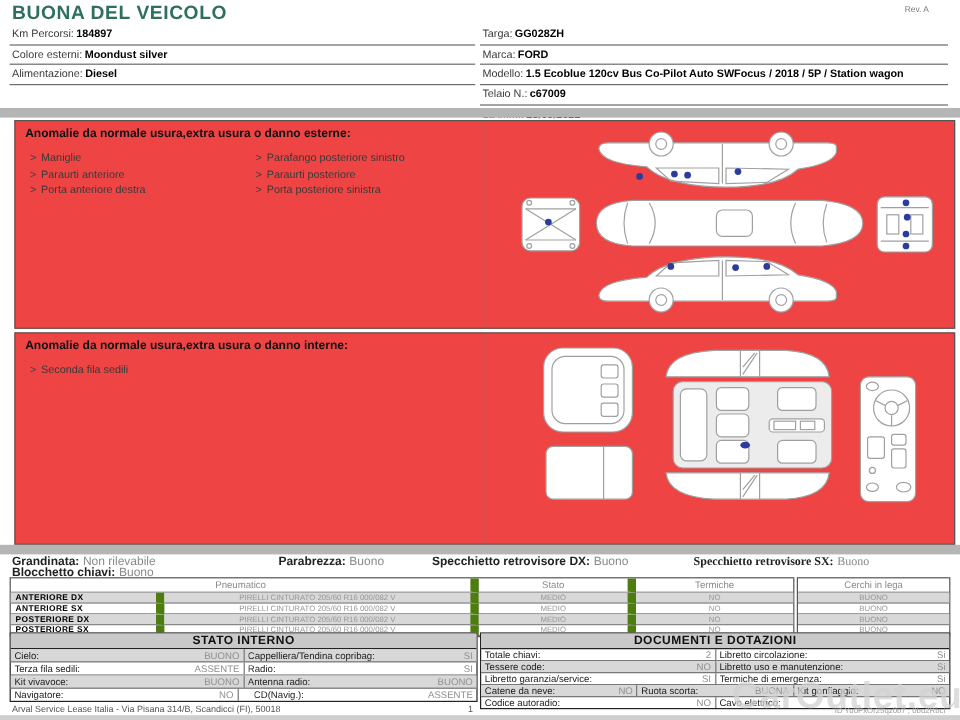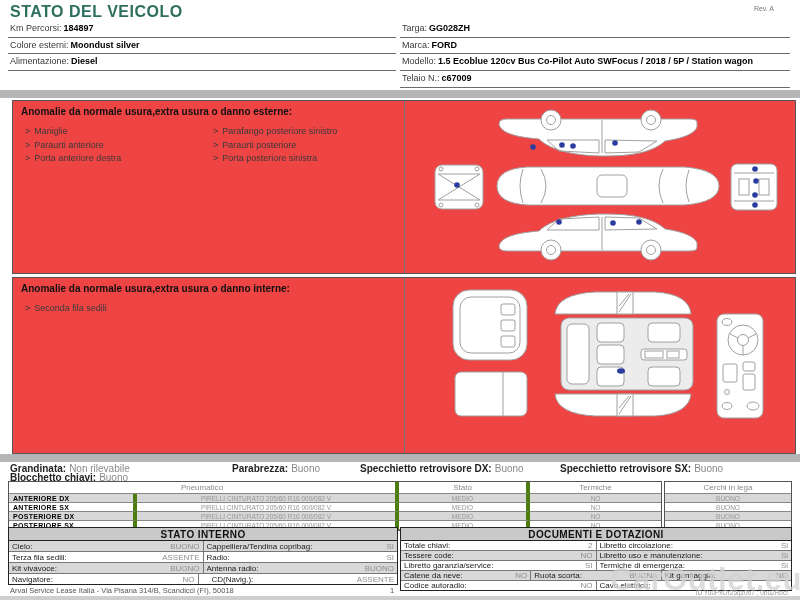--- a/index.html
+++ b/index.html
@@ -14,21 +14,21 @@
   .ptext{position:absolute;left:0;top:0;width:391px;height:100%;}
   .ptitle{font-size:10px;font-weight:bold;color:#111;padding:5px 0 3px 8px;}
   .pdiagram{position:absolute;left:391px;top:0;width:390px;height:100%;border-left:1px solid #777;}
   .itemcol{position:absolute;font-size:9px;color:#3a3a3a;line-height:1.5;}
   .item{white-space:nowrap;}
   .arrow{margin-right:4px;}
   .csum{position:absolute;font-size:10px;white-space:nowrap;}
   .csum .l{font-weight:bold;color:#222;}
   .csum .v{color:#8a8a8a;margin-left:3px;}
   .tgrid{position:absolute;display:grid;border:1px solid #555;background:#fff;font-size:7px;}
-  .tc{border-right:4px solid #4d7c0f;border-bottom:1px solid #888;display:flex;align-items:center;justify-content:center;height:8px;overflow:hidden;}
+  .tc{border-right:7px solid #4d7c0f;border-bottom:1px solid #888;display:flex;align-items:center;justify-content:center;height:8px;overflow:hidden;}
   .tc.last{border-right:none;}
   .tc.hed{height:11px;font-size:8px;color:#8a8a8a;}
   .tc.pos{justify-content:flex-start;padding-left:4px;font-weight:bold;color:#000;letter-spacing:.3px;}
   .tc.gray{color:#979797;font-size:6.5px;}
   .shade{background:#d8d8d8;}
   .btable{position:absolute;top:527px;border:1px solid #222;background:#fff;font-size:8px;}
   .bhead{height:12px;background:#c9c9c9;border-bottom:1px solid #222;display:flex;align-items:center;justify-content:center;font-weight:bold;font-size:10px;color:#101010;letter-spacing:.4px;}
   .brow{display:flex;border-bottom:1px solid #777;}
   .brow:last-child{border-bottom:none;}
   .bcell{flex:1;display:flex;align-items:center;justify-content:space-between;padding:0 3px;border-right:1px solid #777;min-width:0;}
@@ -41,21 +41,21 @@
   svg .ln{stroke:#a0a0a0;stroke-width:1;fill:none;}
   svg .fw{fill:#ffffff;}
   svg .fg{fill:#ececec;}
   svg .dot{fill:#2b3b9e;stroke:none;}
 </style>
 </head>
 <body>
 
 <div class="page">
 
-  <div class="title">STATO DEL VEICOLO</div>
+  <div class="title">BUONA DEL VEICOLO</div>
   <div class="rev">Rev. A</div>
 
   <div class="info" style="left:8px;top:21px;width:388px;">
     <div class="row"><span>Km Percorsi:</span><span class="v">184897</span></div>
     <div class="row"><span>Colore esterni:</span><span class="v">Moondust silver</span></div>
     <div class="row"><span>Alimentazione:</span><span class="v">Diesel</span></div>
   </div>
 
   <div class="info" style="left:400px;top:21px;width:390px;">
     <div class="row"><span>Targa:</span><span class="v">GG028ZH</span></div>
@@ -207,21 +207,21 @@
         <ellipse class="dot" cx="216" cy="93" rx="4" ry="2.8"></ellipse>
       </svg>
     </div>
   </div>
 
   <div class="bar" style="top:454px;height:8px;"></div>
 
   <div class="csum" style="left:10px;top:463px;"><span class="l">Grandinata:</span><span class="v">Non rilevabile</span></div>
   <div class="csum" style="left:232px;top:463px;"><span class="l">Parabrezza:</span><span class="v">Buono</span></div>
   <div class="csum" style="left:360px;top:463px;"><span class="l">Specchietto retrovisore DX:</span><span class="v">Buono</span></div>
-  <div class="csum" style="left:560px;top:463px;"><span class="l">Specchietto retrovisore SX:</span><span class="v">Buono</span></div>
+  <div class="csum" style="left:578px;top:463px;font-family:Liberation Serif, serif;"><span class="l">Specchietto retrovisore SX:</span><span class="v">Buono</span></div>
   <div class="csum" style="left:10px;top:472px;"><span class="l">Blocchetto chiavi:</span><span class="v">Buono</span></div>
 
   <div class="tgrid" style="left:8px;top:481px;width:652px;grid-template-columns:128px 262px 131px 131px;">
     <div class="tc hed" style="grid-column:1/3;">Pneumatico</div>
     <div class="tc hed">Stato</div>
     <div class="tc hed last">Termiche</div>
 
     <div class="tc pos shade">ANTERIORE DX</div>
     <div class="tc gray shade">PIRELLI CINTURATO  205/60 R16 000/082 V</div>
     <div class="tc gray shade">MEDIO</div>

